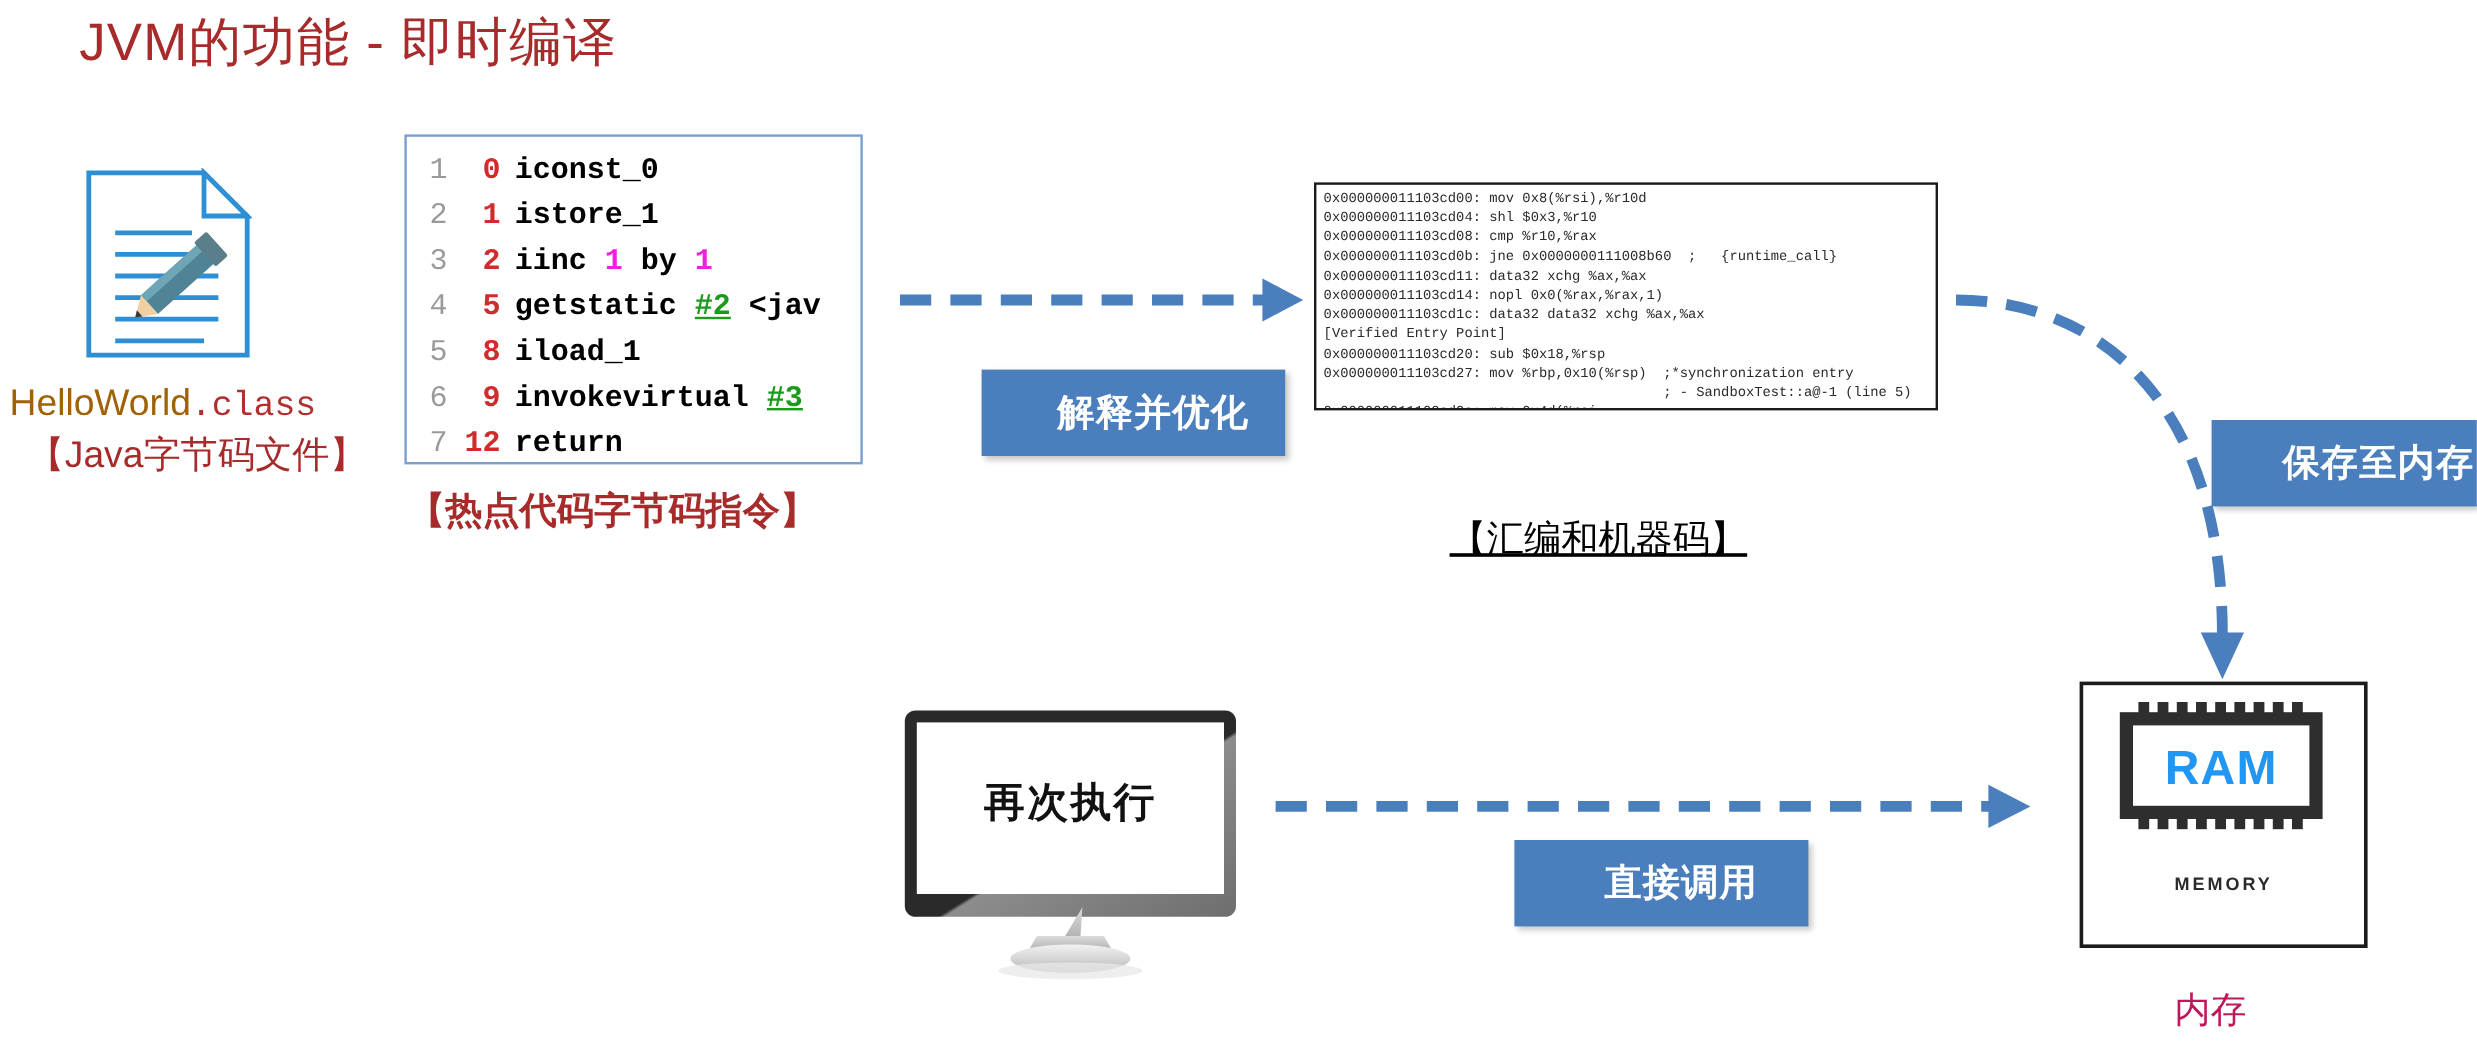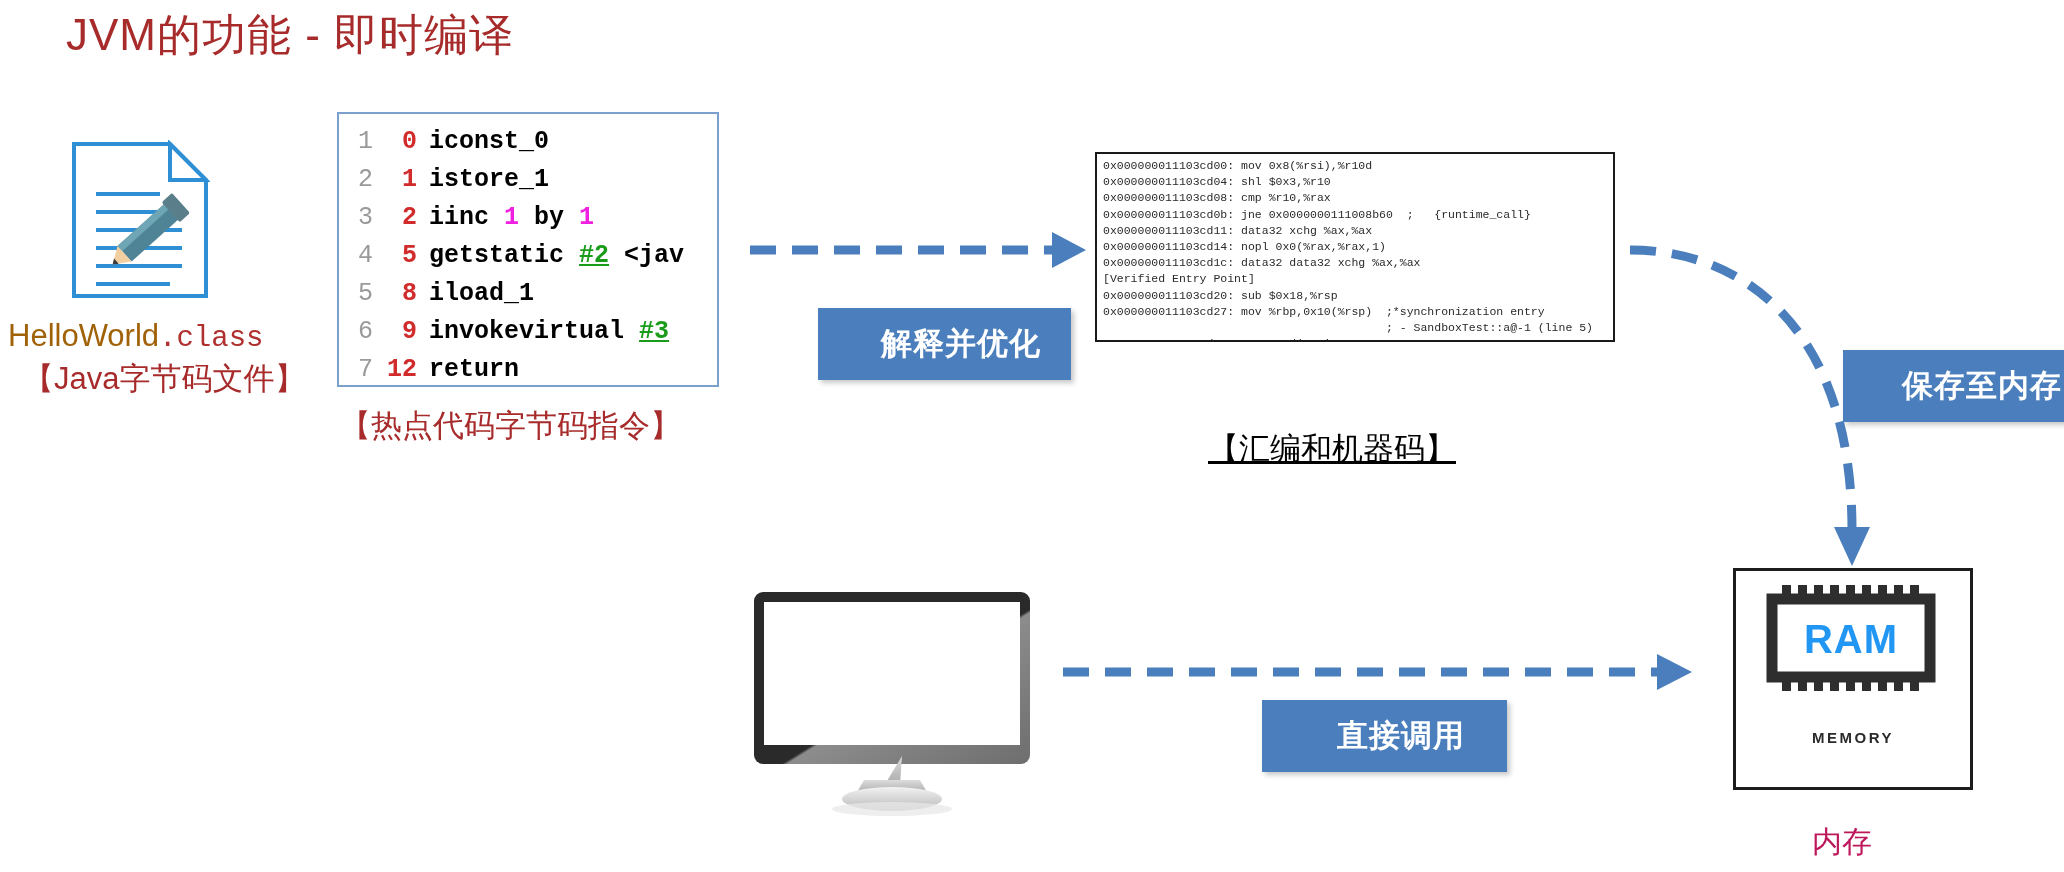--- a/index.html
+++ b/index.html
@@ -71,20 +71,21 @@
   .bc-op { color: #000000; }
   .bc-num { color: #f020e0; }
   .bc-ref { color: #1a9c1a; text-decoration: underline; }
   .bc-plain { color: #000000; font-weight: bold; }
 
   #bytecode-note {
     left: 340px; top: 405px;
     font-size: 31px;
     color: #a82b2b;
     white-space: nowrap;
+    font-weight: bold;
   }
 
   
   #asm-box {
     left: 1095px; top: 152px;
     width: 520px; height: 190px;
     border: 2px solid #1a1a1a;
     background: #ffffff;
     box-sizing: border-box;
     overflow: hidden;
@@ -230,20 +231,21 @@
         <stop offset="100%" stop-color="#b8b8b8"></stop>
       </linearGradient>
     </defs>
     <rect x="2" y="2" width="276" height="172" rx="9" fill="url(#bezelGrad)"></rect>
     <rect x="12" y="12" width="256" height="143" fill="#ffffff"></rect>
     <path d="M150 166 L132 196 H148 L150 166 Z" fill="url(#standGrad)"></path>
     <path d="M112 190 H168 L176 204 H104 Z" fill="url(#standGrad)"></path>
     <ellipse cx="140" cy="209" rx="50" ry="12" fill="url(#baseGrad)"></ellipse>
     <ellipse cx="140" cy="219" rx="60" ry="7" fill="#e8e8e8" opacity="0.75"></ellipse>
   </svg>
+  <div id="monitor-screen-text">再次执行</div>
 </div>
 
 <div class="abs" id="ram-box">
   <svg width="234" height="150" viewBox="0 0 234 150">
     <g fill="#2e2e2e">
       <rect x="46" y="14" width="9" height="16"></rect>
         <rect x="62" y="14" width="9" height="16"></rect>
       <rect x="78" y="14" width="9" height="16"></rect>
         <rect x="94" y="14" width="9" height="16"></rect>
       <rect x="110" y="14" width="9" height="16"></rect>

